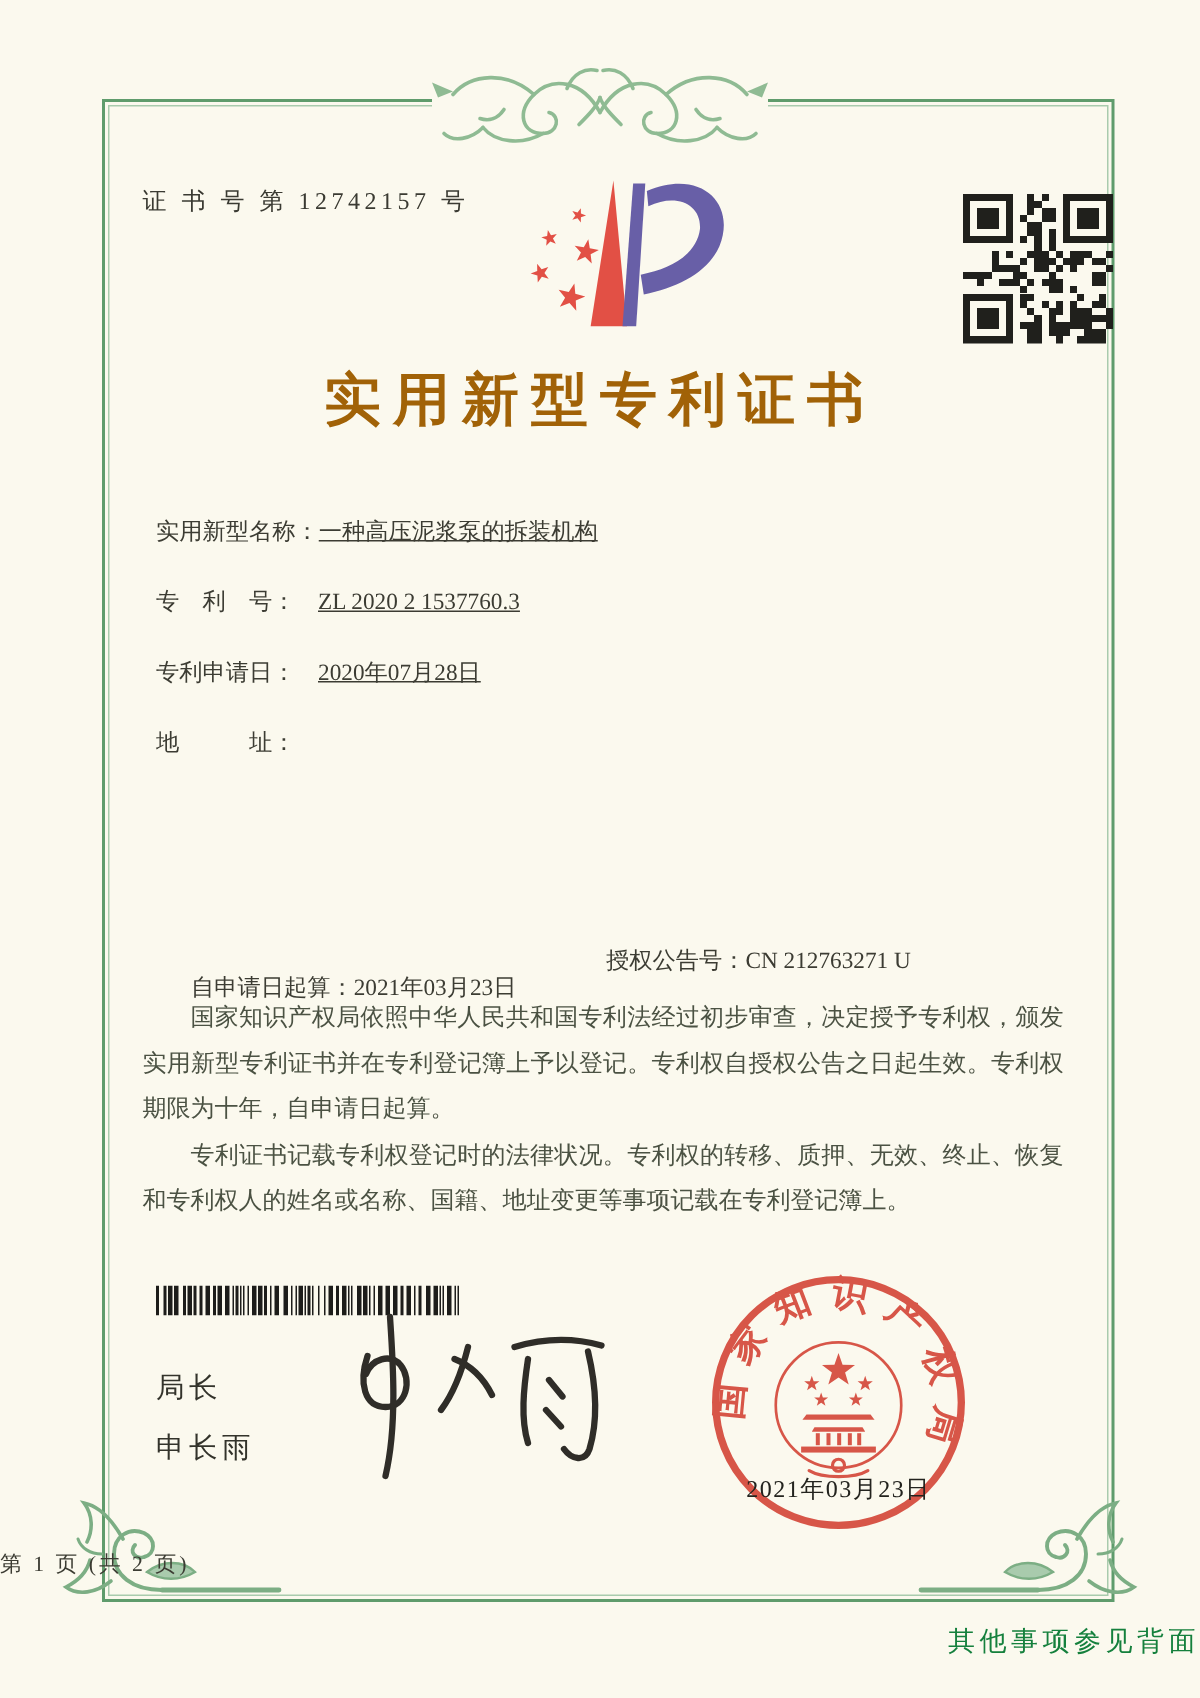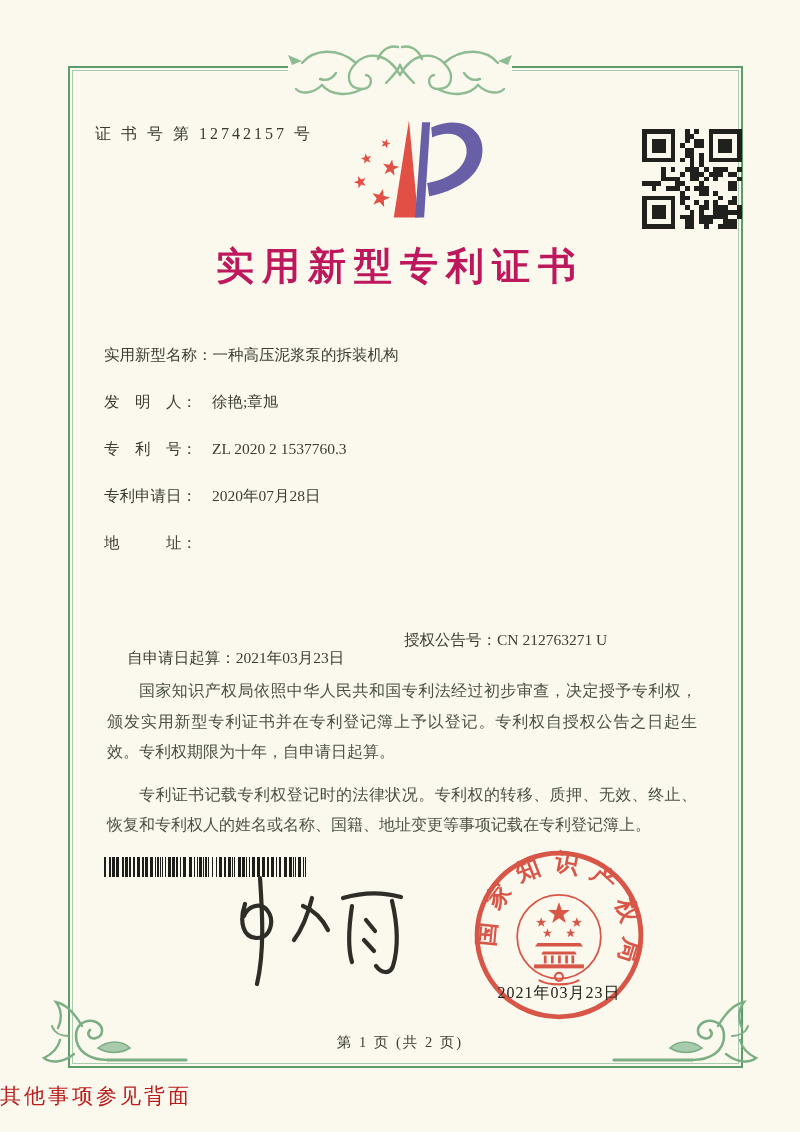--- a/index.html
+++ b/index.html
@@ -21,57 +21,57 @@
   .orn{position:absolute;z-index:2;}
   .content{position:absolute;left:0;top:0;width:800px;height:996px;z-index:3;}
 
   .cert-no{
     position:absolute;left:95px;top:124px;font-size:16px;letter-spacing:3px;color:#3a3a32;
   }
   .logo{position:absolute;left:333px;top:110px;width:162px;height:132px;}
   .qr{position:absolute;left:642px;top:129px;width:100px;height:100px;}
   .title{
     position:absolute;left:0;top:241px;width:800px;text-align:center;
-    font-size:38px;font-weight:bold;letter-spacing:8px;color:#be185d;
+    font-size:38px;font-weight:bold;letter-spacing:8px;color:#a16207;
   }
   .fields{
     position:absolute;left:104px;top:343px;width:580px;
     display:flex;flex-direction:column;gap:23px;
     font-size:15.5px;line-height:24px;color:#3c3c33;
   }
   .field-row{display:flex;align-items:center;}
   .f-label{flex:0 0 108px;white-space:pre;}
-  .f-value{max-width:412px;}
+  .f-value{max-width:412px;text-decoration:underline;}
   .grant-row{
     position:absolute;left:104px;top:630px;font-size:15.5px;color:#3c3c33;white-space:pre;
   }
   .grant-right{position:absolute;left:300px;top:0;white-space:pre;}
   .paras{
     position:absolute;left:95px;top:664px;width:614px;
     font-size:16px;line-height:30.5px;color:#4b5243;text-align:justify;
   }
-  .paras p{margin:12px;text-indent:2em;}
+  .paras p{margin:0;text-indent:2em;}
   .barcode{position:absolute;left:104px;top:857px;width:206px;height:20px;}
   .signer{
     position:absolute;left:104px;top:906px;font-size:19px;letter-spacing:3px;color:#33332b;
     line-height:40px;font-family:"Liberation Sans","DejaVu Sans",sans-serif;
   }
   .signature{position:absolute;left:215px;top:868px;width:200px;height:128px;}
   .seal{position:absolute;left:470px;top:846px;width:178px;height:178px;}
   .seal-date{
     position:absolute;left:462px;top:983px;width:194px;text-align:center;
     font-size:16px;color:#23231e;letter-spacing:1px;z-index:4;
   }
   .page-info{
-    position:absolute;left:0;top:1033px;width:800px;text-align:center;
+    position:absolute;left:0;top:1033px;width:800px;text-align:left;
     font-size:14.5px;color:#3c3c33;letter-spacing:2px;
   }
   .back-note{
-    position:absolute;left:0;top:1082px;width:800px;text-align:left;
-    font-size:21px;color:#b91c1c;letter-spacing:3px;
+    position:absolute;left:0;top:1082px;width:800px;text-align:right;
+    font-size:18px;color:#15803d;letter-spacing:3px;
   }
 </style>
 </head>
 <body>
 
 <svg width="0" height="0" style="position:absolute">
   <defs>
     <polygon id="star5" points="0,-10 -2.35,-3.24 -9.51,-3.09 -3.8,1.24 -5.88,8.09 0,4 5.88,8.09 3.8,1.24 9.51,-3.09 2.35,-3.24"></polygon>
   </defs>
 </svg>
@@ -365,24 +365,20 @@
       </svg>
 
     <div class="title">实用新型专利证书</div>
 
     <div class="fields">
   <div class="field-row">
     <span class="f-label">实用新型名称：</span>
     <span class="f-value">一种高压泥浆泵的拆装机构</span>
   </div>
 
-  <div class="field-row">
-    <span class="f-label">发　明　人：</span>
-    <span class="f-value">徐艳;章旭</span>
-  </div>
 
   <div class="field-row">
     <span class="f-label">专　利　号：</span>
     <span class="f-value">ZL 2020 2 1537760.3</span>
   </div>
 
   <div class="field-row">
     <span class="f-label">专利申请日：</span>
     <span class="f-value">2020年07月28日</span>
   </div>
@@ -454,20 +450,24 @@
         <rect x="175" y="0" width="2" height="20" fill="#1d1d1a"></rect>
         <rect x="180" y="0" width="3" height="20" fill="#1d1d1a"></rect>
         <rect x="185" y="0" width="3" height="20" fill="#1d1d1a"></rect>
         <rect x="189" y="0" width="1" height="20" fill="#1d1d1a"></rect>
         <rect x="191" y="0" width="1" height="20" fill="#1d1d1a"></rect>
         <rect x="194" y="0" width="3" height="20" fill="#1d1d1a"></rect>
         <rect x="199" y="0" width="1" height="20" fill="#1d1d1a"></rect>
         <rect x="201" y="0" width="1" height="20" fill="#1d1d1a"></rect>
       </svg>
 
+    <div class="signer">
+      <div>局长</div>
+      <div>申长雨</div>
+    </div>
 
     <svg class="signature" viewBox="0 0 200 128">
       <g stroke="#2f2d28" stroke-width="4.2" fill="none" stroke-linecap="round" stroke-linejoin="round">
         <path d="M30 36 C24 54 28 70 42 70 C56 70 60 52 52 42 C45 34 33 38 29 48"></path>
         <path d="M45 10 C47 40 50 82 42 116"></path>
         <path d="M97 30 C93 46 88 60 79 72"></path>
         <path d="M88 38 C98 42 107 50 113 62"></path>
         <path d="M128 30 C148 24 168 24 186 29"></path>
         <path d="M137 38 C134 58 132 78 137 94"></path>
         <path d="M177 33 C182 54 184 78 178 98 C175 107 166 105 161 98"></path>

